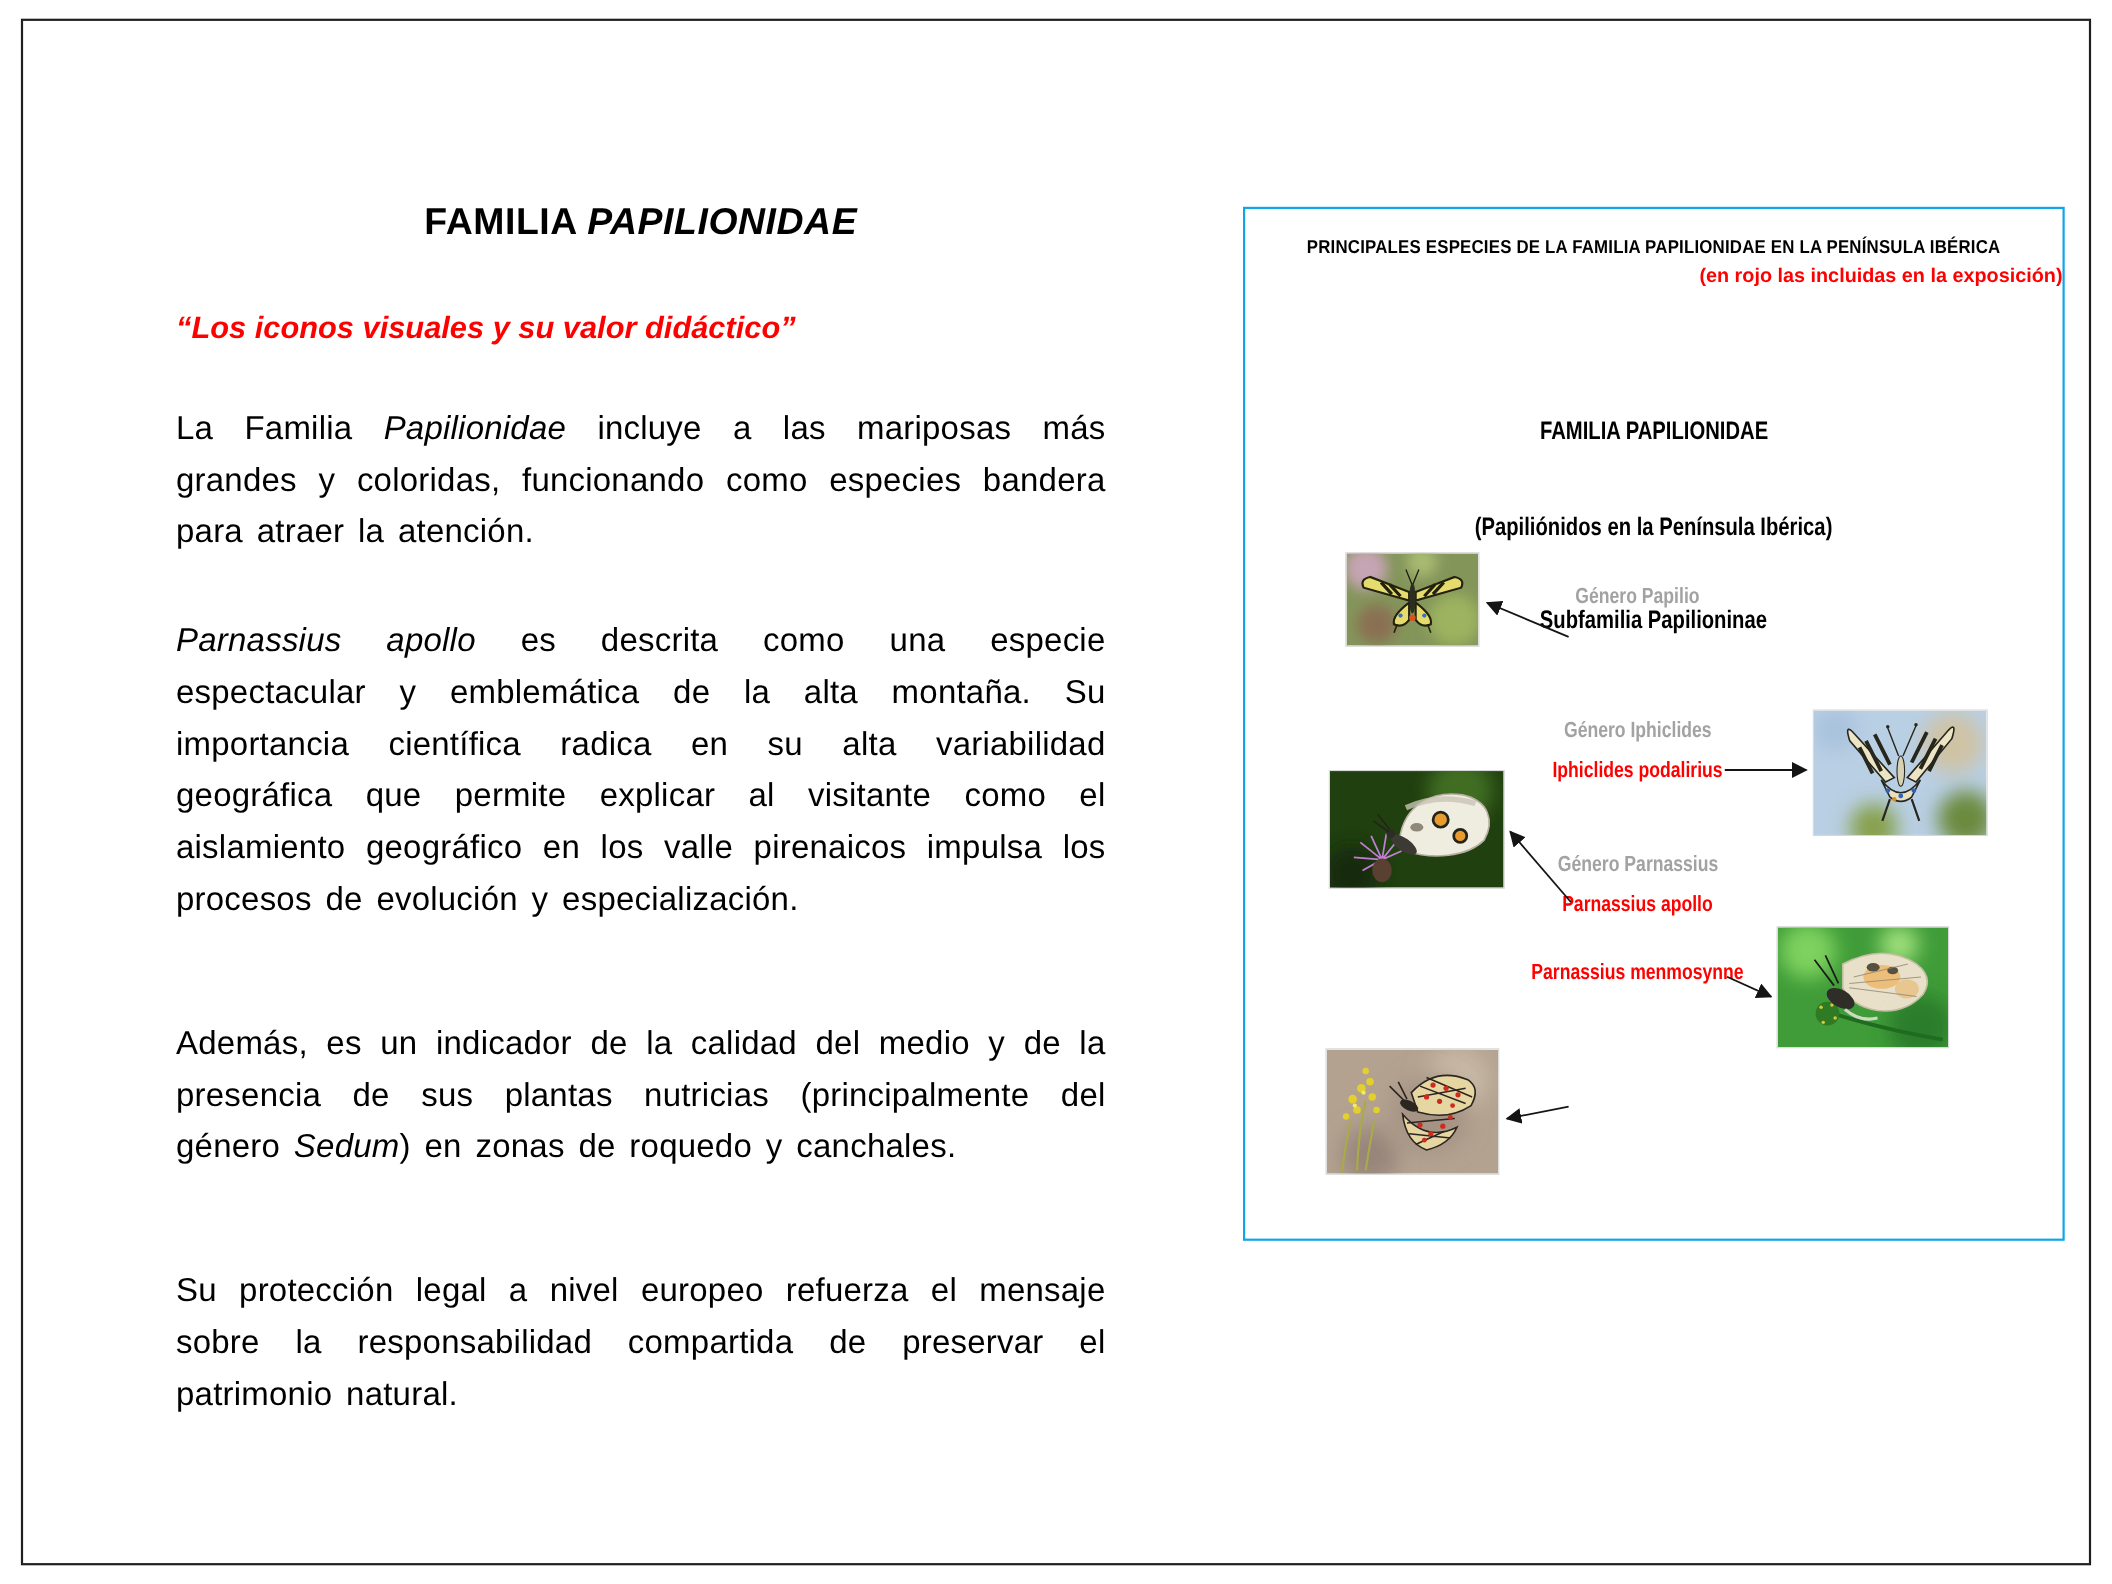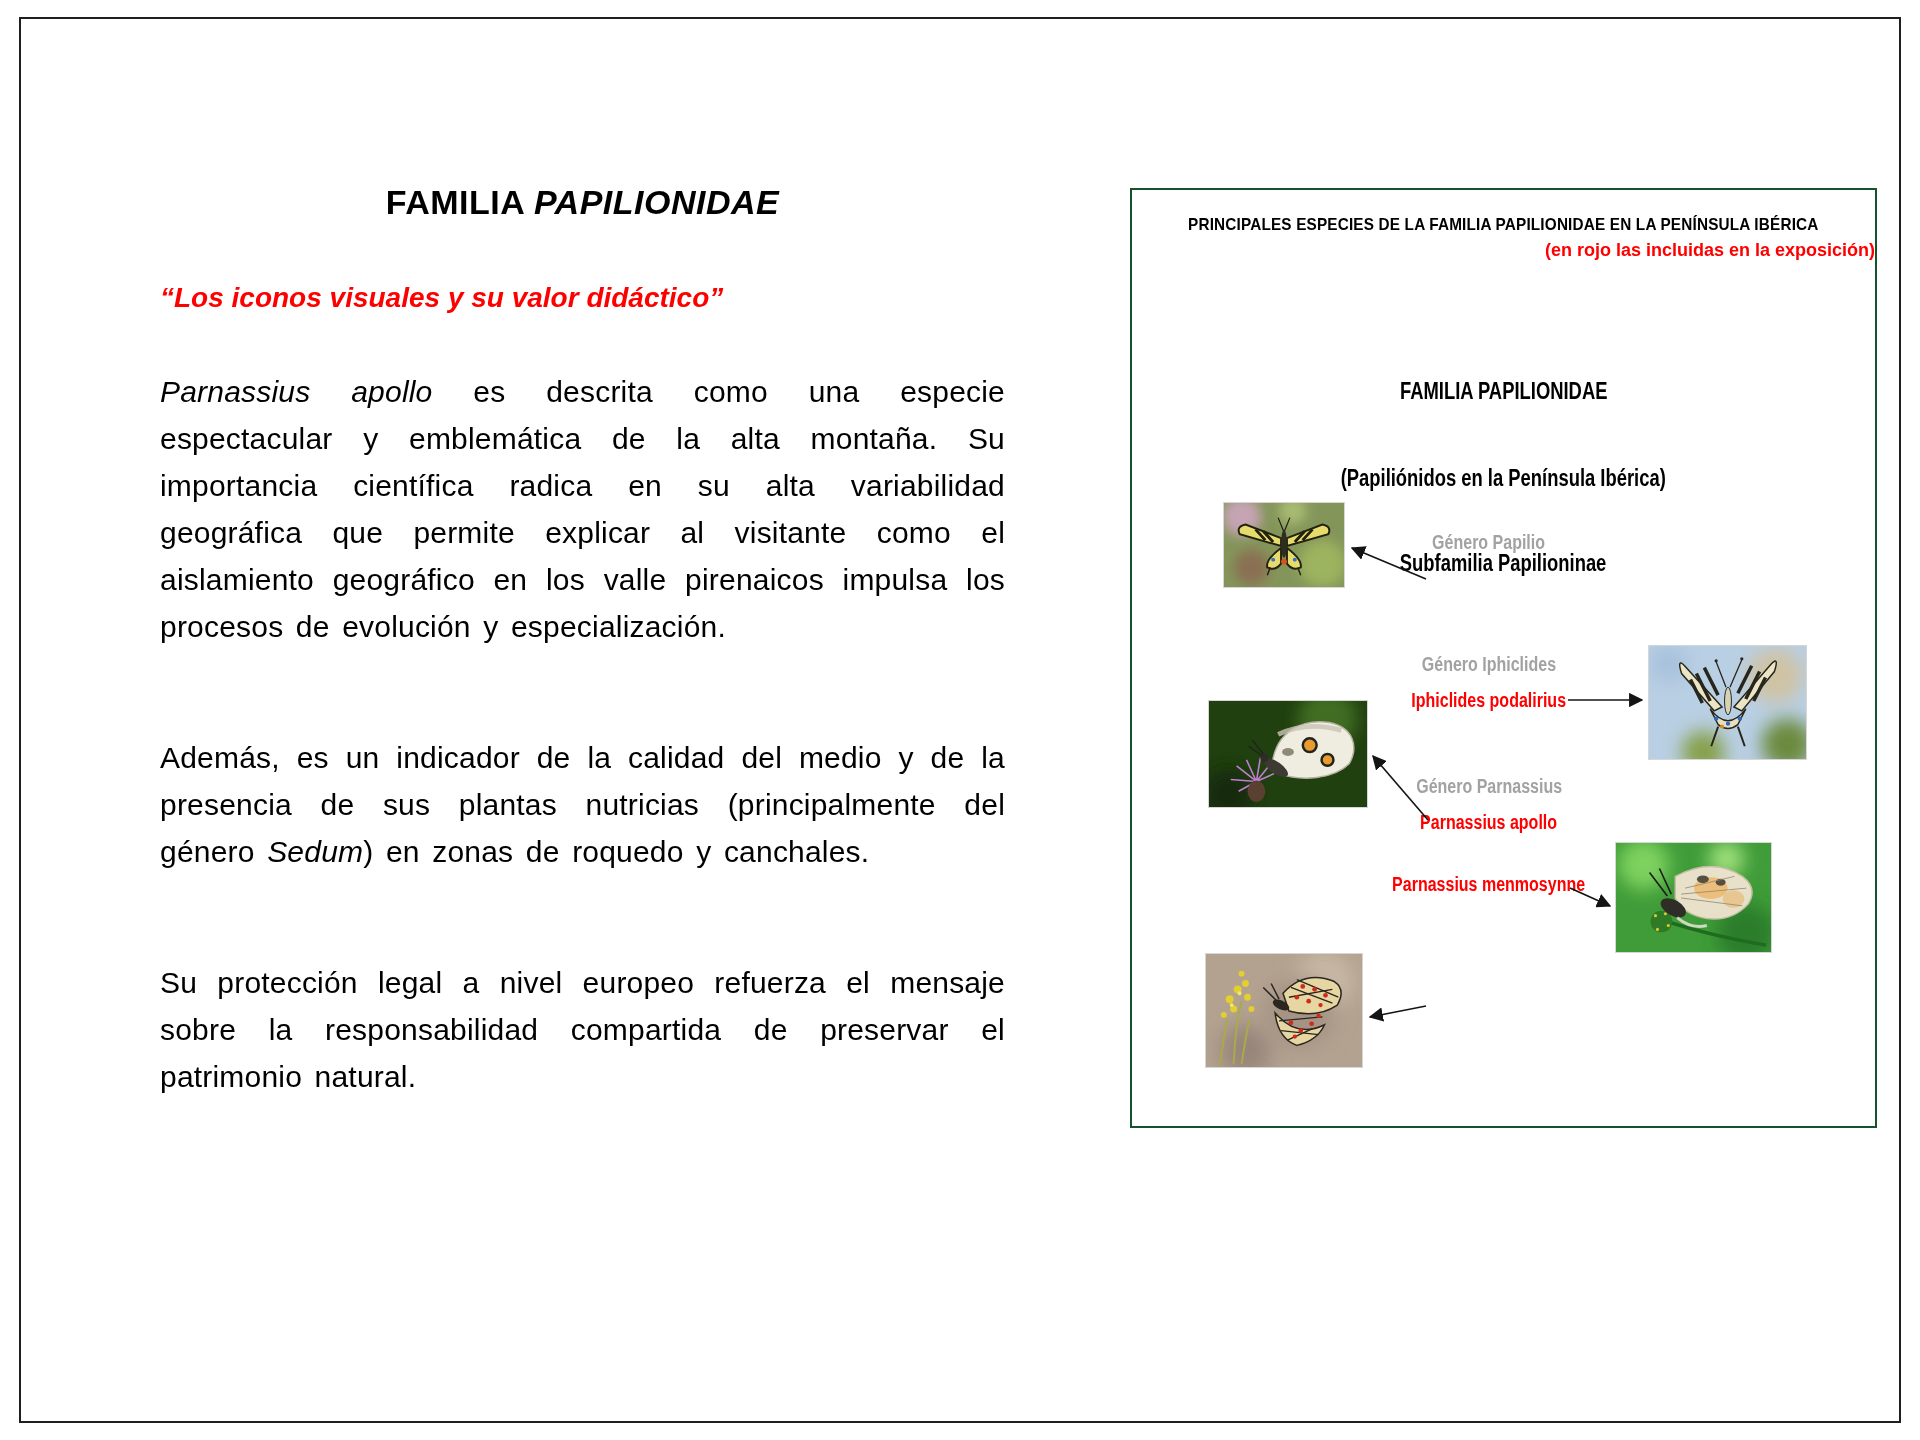--- a/index.html
+++ b/index.html
@@ -29,21 +29,21 @@
     word-spacing:4px;letter-spacing:.2px;color:#000;
   }
   .left-col p .itl{font-style:italic;}
   p.p1{margin-top:50px;}
   p.p2{margin-top:52px;}
   p.p3{margin-top:84px;}
   p.p4{margin-top:84px;}
   
   .panel{
     position:absolute;left:1130px;top:188px;width:747px;height:940px;
-    border:2px solid #14532d;background:#fff;
+    border:2px solid #0ea5e9;background:#fff;
   }
   .ph{position:absolute;left:0;width:100%;text-align:center;font-weight:bold;white-space:nowrap;}
   .p-title{top:25px;font-size:17px;letter-spacing:.2px;color:#000;}
   .p-sub{top:50px;font-size:18px;color:#ff0000;text-align:right;}
   .p-fam{top:188px;font-size:23px;color:#000;}
   .p-note{top:275px;font-size:23px;color:#000;}
   .p-subfam{top:360px;font-size:23px;color:#000;}
   .cond{display:inline-block;transform:scaleX(0.8);transform-origin:center;white-space:nowrap;}
   .cond9{display:inline-block;transform:scaleX(0.9);transform-origin:center;white-space:nowrap;}
   .tax{
@@ -59,20 +59,21 @@
 </head>
 <body>
 
 <div class="frame"></div>
 
 <div class="left-col">
   <h1 class="doc-title"><span>FAMILIA </span><span class="itl">PAPILIONIDAE</span></h1>
 
   <div class="doc-subtitle">“Los iconos visuales y su valor didáctico”</div>
 
+  <p class="p1"><span>La Familia </span><span class="itl">Papilionidae</span><span> incluye a las mariposas más grandes y coloridas, funcionando como especies bandera para atraer la atención.</span></p>
 
   <p class="p2"><span></span><span class="itl">Parnassius apollo</span><span> es descrita como una especie espectacular y emblemática de la alta montaña. Su importancia científica radica en su alta variabilidad geográfica que permite explicar al visitante como el aislamiento geográfico en los valle pirenaicos impulsa los procesos de evolución y especialización.</span></p>
 
   <p class="p3"><span>Además, es un indicador de la calidad del medio y de la presencia de sus plantas nutricias (principalmente del género </span><span class="itl">Sedum</span><span>) en zonas de roquedo y canchales.</span></p>
 
   <p class="p4"><span>Su protección legal a nivel europeo refuerza el mensaje sobre la responsabilidad compartida de preservar el patrimonio natural.</span><span class="itl"></span><span></span></p>
 </div>
 
 <div class="panel">
 

